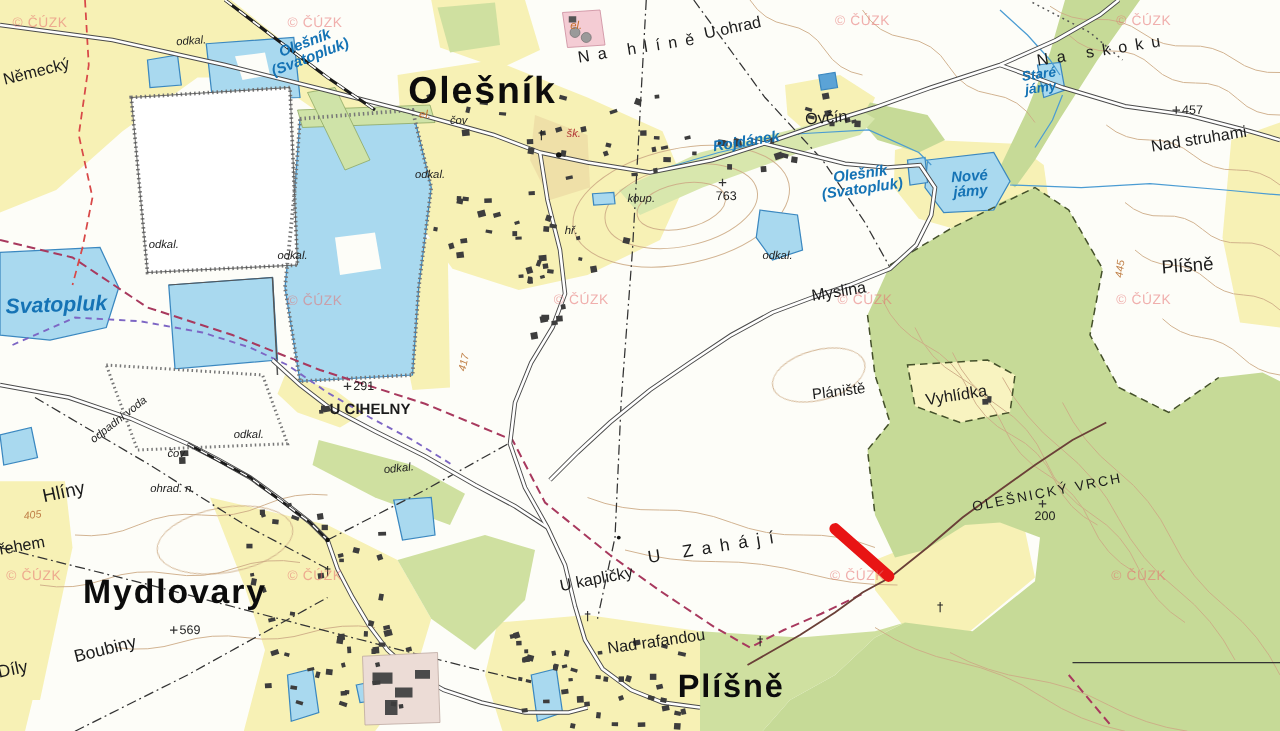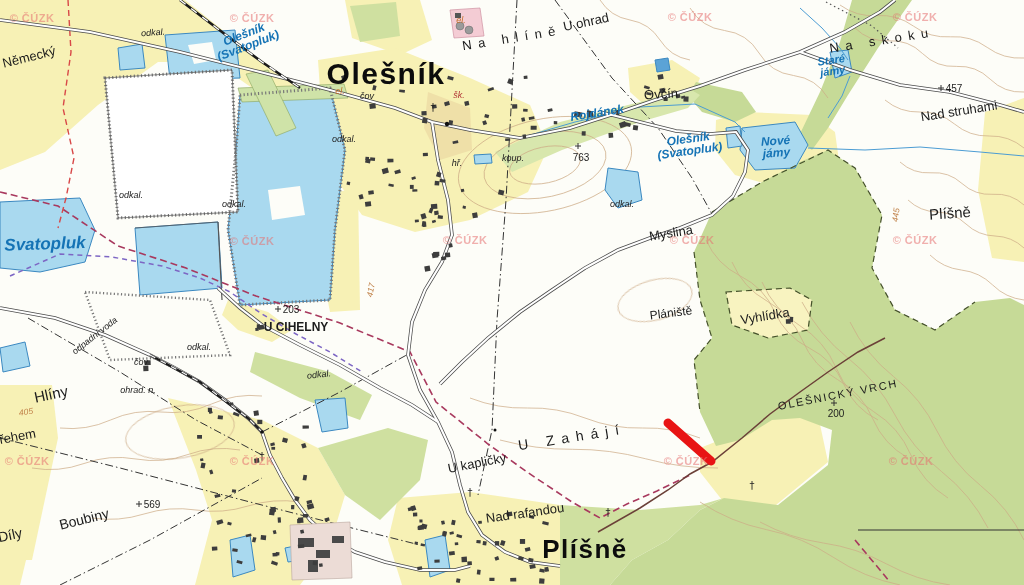--- a/index.html
+++ b/index.html
@@ -12,21 +12,21 @@
   .town{font-weight:bold;color:#0c0c0c;letter-spacing:1.5px;}
   .place{color:#1b1b1b;}
   .spaced{letter-spacing:.5em;}
   .spaced-sm{letter-spacing:.16em;}
   .water{color:#1573b5;font-style:italic;font-weight:bold;}
   .small{color:#222;font-style:italic;}
   .orange{color:#c2702a;}
   .red{color:#b23636;font-style:italic;}
   .contour{color:#c08048;font-style:italic;}
   .elev{color:#1d1d1d;}
-  .wm{color:rgba(229,112,112,.55);font-weight:bold;font-size:11px;letter-spacing:.5px;}
+  .wm{color:rgba(229,112,112,.55);font-weight:normal;font-size:11px;letter-spacing:.5px;}
 </style>
 </head>
 <body>
 
 <div id="viewport">
   <svg id="basemap" width="1024" height="585" viewBox="0 0 1024 585" xmlns="http://www.w3.org/2000/svg">
 
     <g fill="#f7f1b5" stroke="none">
       <path d="M0,0 L185,0 L250,52 L302,90 L262,95 L215,62 L158,62 L98,105 L45,152 L0,170 Z"></path>
       <path d="M345,0 L420,0 L432,40 L400,55 L352,38 Z"></path>
@@ -388,20 +388,21 @@
       <circle cx="447" cy="124" r="2.2"></circle>
         <circle cx="262" cy="432" r="1.8"></circle>
         <circle cx="495" cy="430" r="1.5"></circle>
     </g>
 
     <line id="highlight" stroke-linecap="round" x1="668" y1="423" x2="711" y2="461" stroke="#e81414" stroke-width="9"></line>
   </svg>
 
   <div id="labels">
       <div class="lbl town" style="left: 386px; top: 74px; font-size: 30px; --r: 0deg;">Olešník</div>
+      <div class="lbl town" style="left: 140px; top: 474px; font-size: 27px; --r: 0deg;">Mydlovary</div>
       <div class="lbl town" style="left: 585px; top: 549px; font-size: 26px; --r: 0deg;">Plíšně</div>
       <div class="lbl place" style="left: 29px; top: 57px; font-size: 13px; --r: -14deg;">Německý</div>
       <div class="lbl place" style="left: 51px; top: 394px; font-size: 15px; --r: -12deg;">Hlíny</div>
       <div class="lbl place" style="left: 84px; top: 519px; font-size: 14px; --r: -14deg;">Boubiny</div>
       <div class="lbl place" style="left: 14px; top: 437px; font-size: 13px; --r: -10deg;">ořehem</div>
       <div class="lbl place" style="left: 10px; top: 535px; font-size: 14px; --r: -12deg;">Díly</div>
       <div class="lbl place" style="left: 586px; top: 22px; font-size: 13px; --r: -12deg;">U ohrad</div>
       <div class="lbl place spaced" style="left: 512px; top: 38px; font-size: 13px; --r: -9deg;">Na hlíně</div>
       <div class="lbl place spaced" style="left: 882px; top: 40px; font-size: 13px; --r: -9deg;">Na skoku</div>
       <div class="lbl place" style="left: 959px; top: 111px; font-size: 13px; --r: -9deg;">Nad struhami</div>
@@ -430,28 +431,28 @@
       <div class="lbl small" style="left: 234px; top: 205px; font-size: 9px; --r: 0deg;">odkal.</div>
       <div class="lbl small" style="left: 344px; top: 140px; font-size: 9px; --r: 0deg;">odkal.</div>
       <div class="lbl small" style="left: 199px; top: 348px; font-size: 9px; --r: 0deg;">odkal.</div>
       <div class="lbl small" style="left: 319px; top: 375px; font-size: 9px; --r: -6deg;">odkal.</div>
       <div class="lbl small" style="left: 622px; top: 205px; font-size: 9px; --r: 0deg;">odkal.</div>
       <div class="lbl small" style="left: 367px; top: 97px; font-size: 9px; --r: 0deg;">čov</div>
       <div class="lbl small" style="left: 141px; top: 363px; font-size: 9px; --r: 0deg;">čov</div>
       <div class="lbl small orange" style="left: 340px; top: 92px; font-size: 9px; --r: 0deg;">el.</div>
       <div class="lbl small orange" style="left: 461px; top: 21px; font-size: 9px; --r: 0deg;">el.</div>
       <div class="lbl small" style="left: 513px; top: 159px; font-size: 9px; --r: 0deg;">koup.</div>
-      <div class="lbl small" style="left: 457px; top: 164px; font-size: 9px; --r: 0deg;">hř.</div>
-      <div class="lbl small red" style="left: 459px; top: 96px; font-size: 9px; text-align: right; --r: 0deg;">šk.</div>
+      <div class="lbl small" style="left: 457px; top: 185px; font-size: 9px; --r: 0deg;">hř.</div>
+      <div class="lbl small red" style="left: 459px; top: 107px; font-size: 9px; text-align: right; --r: 0deg;">šk.</div>
       <div class="lbl small" style="left: 138px; top: 391px; font-size: 9px; --r: 0deg;">ohrad. n.</div>
       <div class="lbl small" style="left: 95px; top: 336px; font-size: 9px; --r: -38deg;">odpadní voda</div>
       <div class="lbl contour" style="left: 26px; top: 412px; font-size: 8.5px; --r: -8deg;">405</div>
       <div class="lbl contour" style="left: 896px; top: 215px; font-size: 8.5px; --r: -83deg;">445</div>
       <div class="lbl contour" style="left: 371px; top: 290px; font-size: 8.5px; --r: -78deg;">417</div>
-      <div class="lbl elev" style="left: 291px; top: 310px; font-size: 10px; --r: 0deg;">203</div>
+      <div class="lbl elev" style="left: 291px; top: 310px; font-size: 10px; --r: 0deg;">291</div>
       <div class="lbl elev" style="left: 581px; top: 158px; font-size: 10px; --r: 0deg;">763</div>
       <div class="lbl elev" style="left: 954px; top: 89px; font-size: 10px; --r: 0deg;">457</div>
       <div class="lbl elev" style="left: 836px; top: 414px; font-size: 10px; --r: 0deg;">200</div>
       <div class="lbl elev" style="left: 152px; top: 505px; font-size: 10px; --r: 0deg;">569</div>
       <div class="lbl wm" style="left: 32px; top: 19px; font-size: 11px; --r: 0deg;">© ČÚZK</div>
       <div class="lbl wm" style="left: 252px; top: 19px; font-size: 11px; --r: 0deg;">© ČÚZK</div>
       <div class="lbl wm" style="left: 690px; top: 18px; font-size: 11px; --r: 0deg;">© ČÚZK</div>
       <div class="lbl wm" style="left: 915px; top: 18px; font-size: 11px; --r: 0deg;">© ČÚZK</div>
       <div class="lbl wm" style="left: 252px; top: 242px; font-size: 11px; --r: 0deg;">© ČÚZK</div>
       <div class="lbl wm" style="left: 465px; top: 241px; font-size: 11px; --r: 0deg;">© ČÚZK</div>

